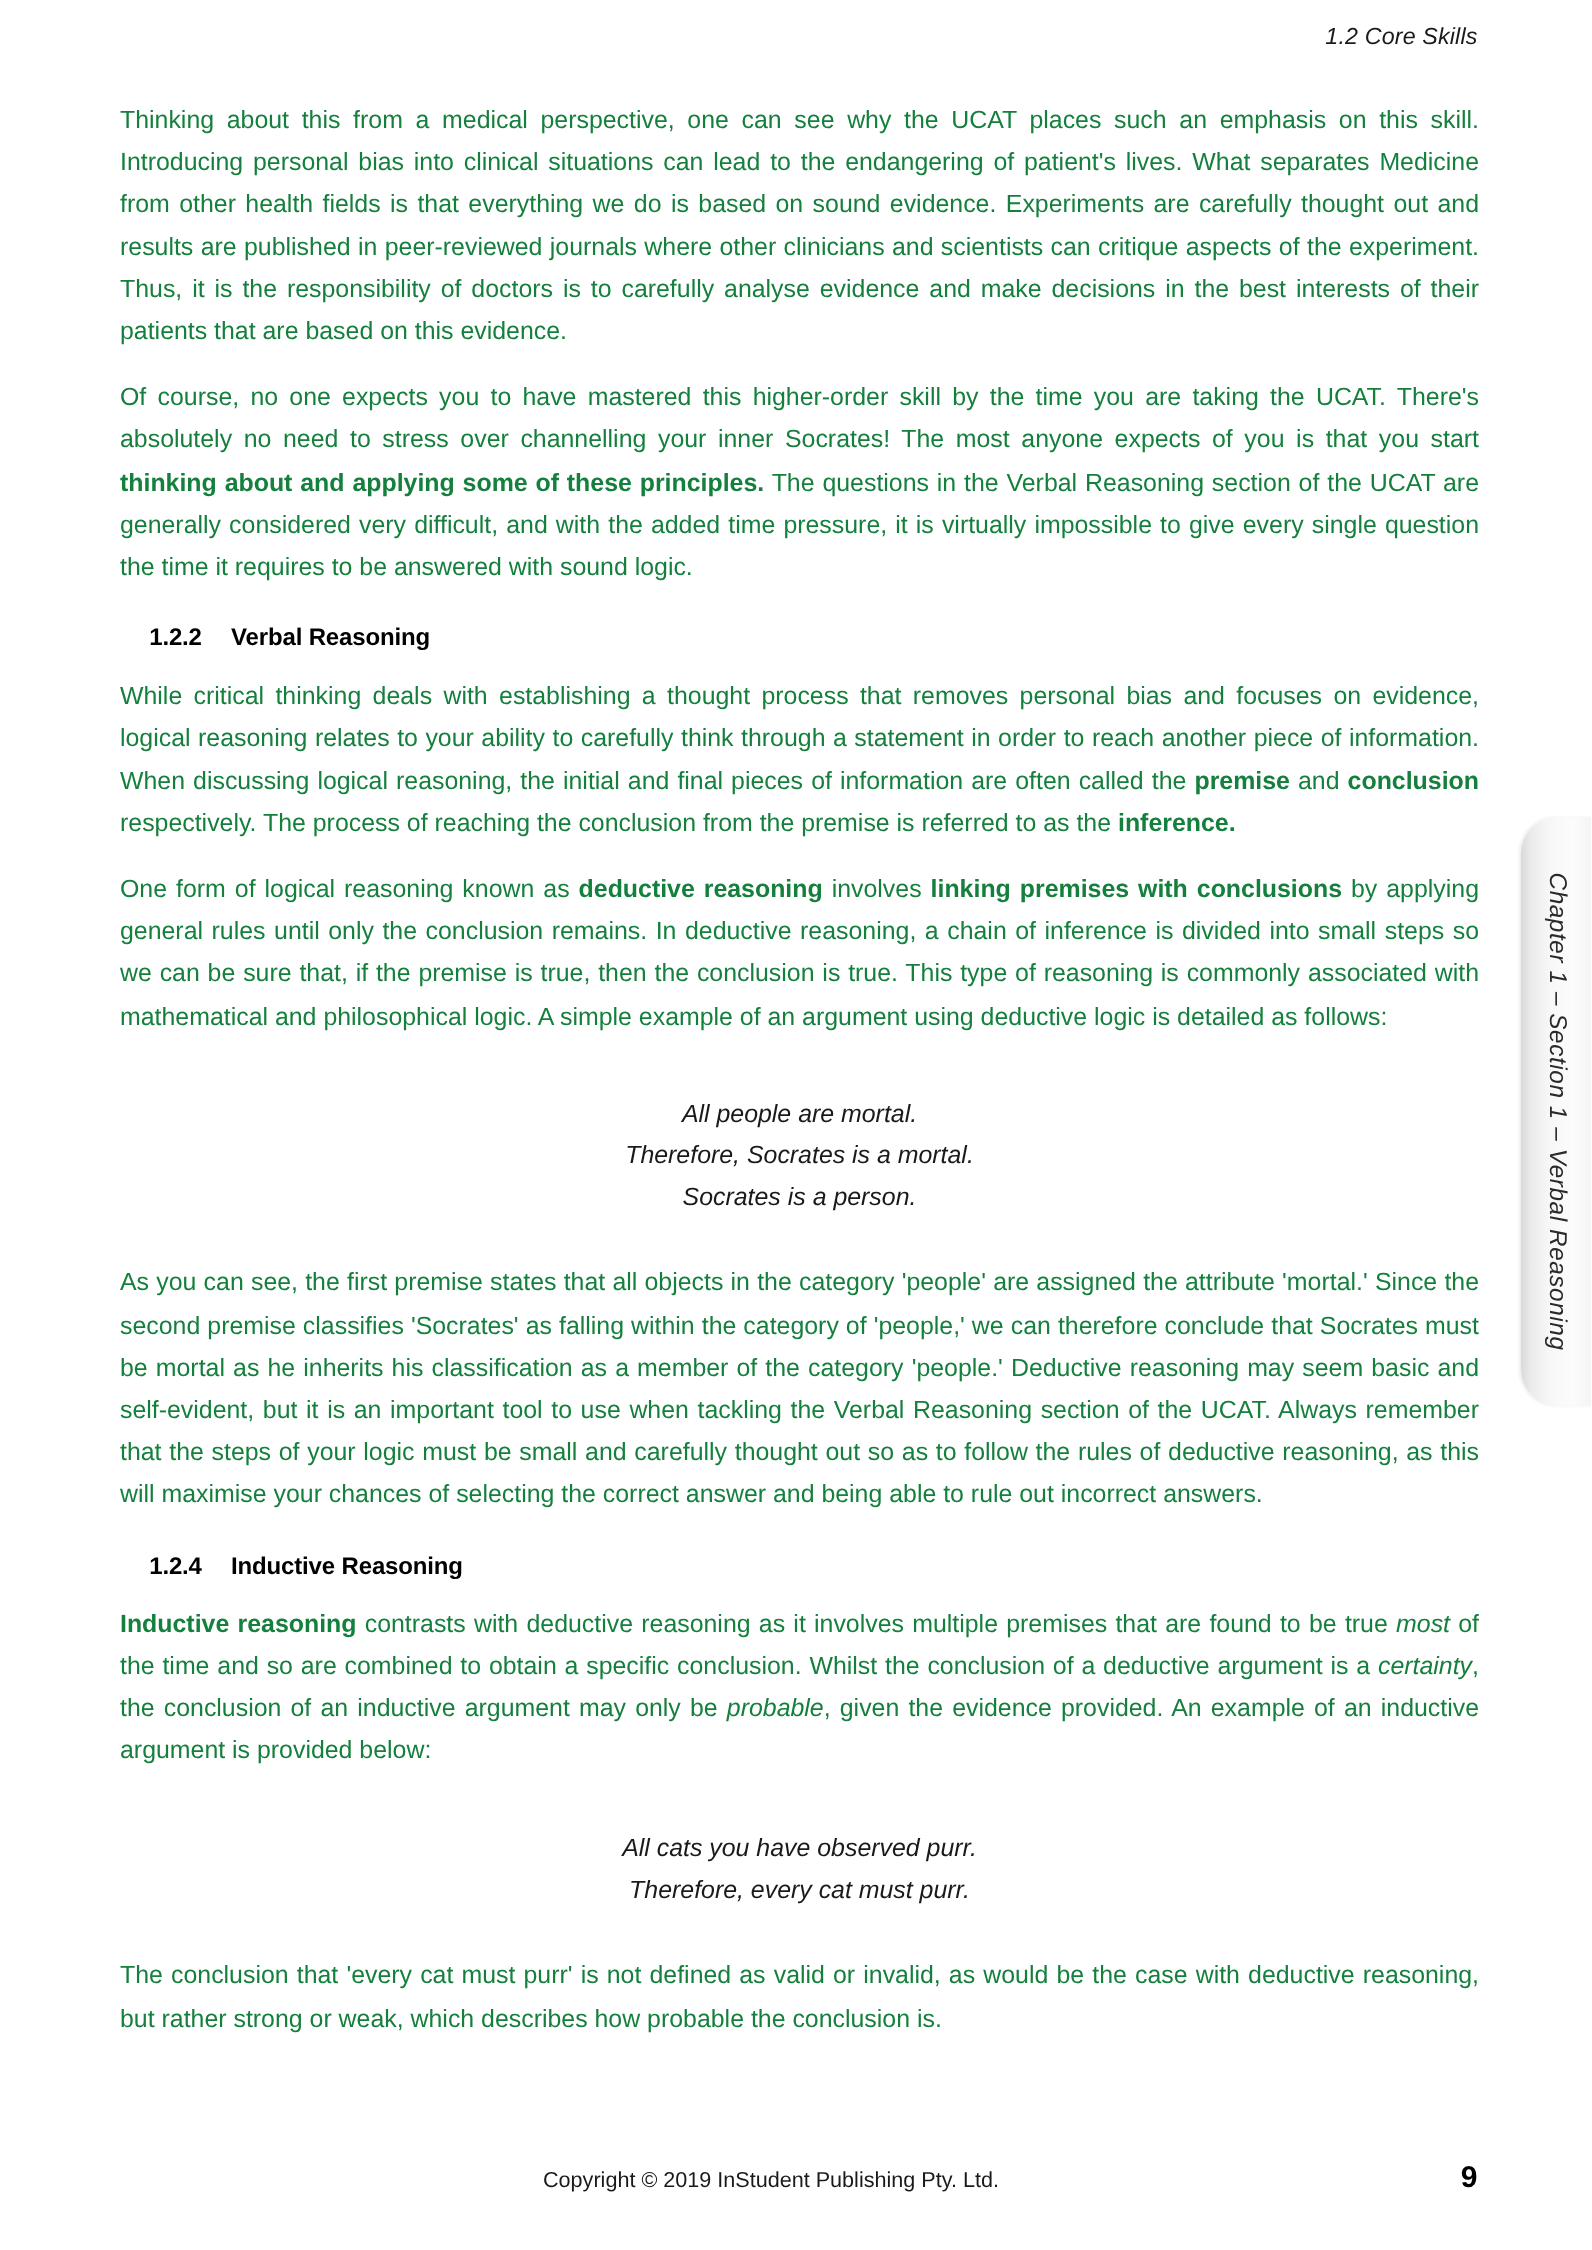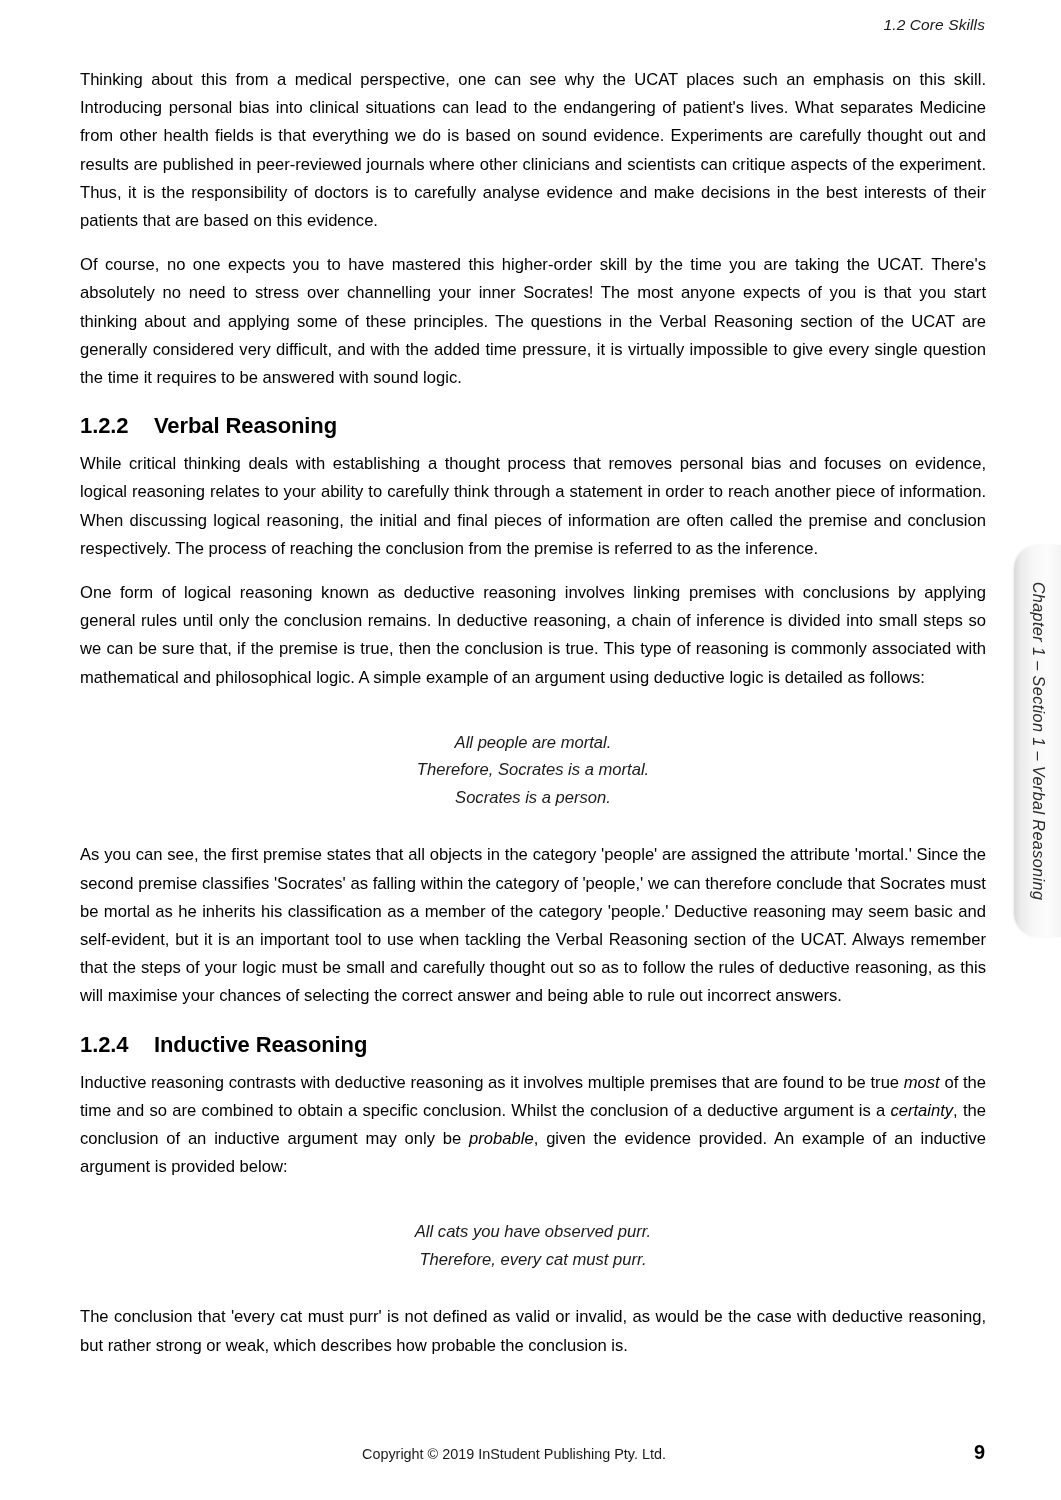--- a/index.html
+++ b/index.html
@@ -41,48 +41,49 @@
     width: 906px;
   }
 
   p.body-par {
     margin: 0 0 16px 0;
     font-size: 16.6px;
     line-height: 28.2px;
     text-align: justify;
     text-justify: inter-word;
     hyphens: manual;
-    color: #000000;
+    color: #15803d;
   }
 
   h2.section-head {
     margin: 20px 0 10px 0;
-    font-size: 22px;
+    font-size: 16px;
     font-weight: bold;
     line-height: 28px;
     letter-spacing: -0.1px;
     color: #000000;
     display: flex;
+    text-align: center;
   }
   h2.section-head .num {
     display: inline-block;
     min-width: 74px;
   }
 
   .example-block {
     margin: 37px 0 30px 0;
     text-align: center;
     font-style: italic;
     font-size: 16.6px;
     line-height: 27.5px;
     color: #1a1a1a;
   }
   .example-block .line { display: block; }
 
-  b, strong { font-weight: normal; }
+  b, strong { font-weight: bold; }
   i, em { font-style: italic; }
 
   
   .side-tab {
     position: absolute;
     left: 1014px;
     top: 545px;
     width: 47px;
     height: 392px;
     background: linear-gradient(to right, #d9d9d9 0%, #ebebeb 14%, #f7f7f7 40%, #fcfcfc 72%, #f4f4f4 100%);

